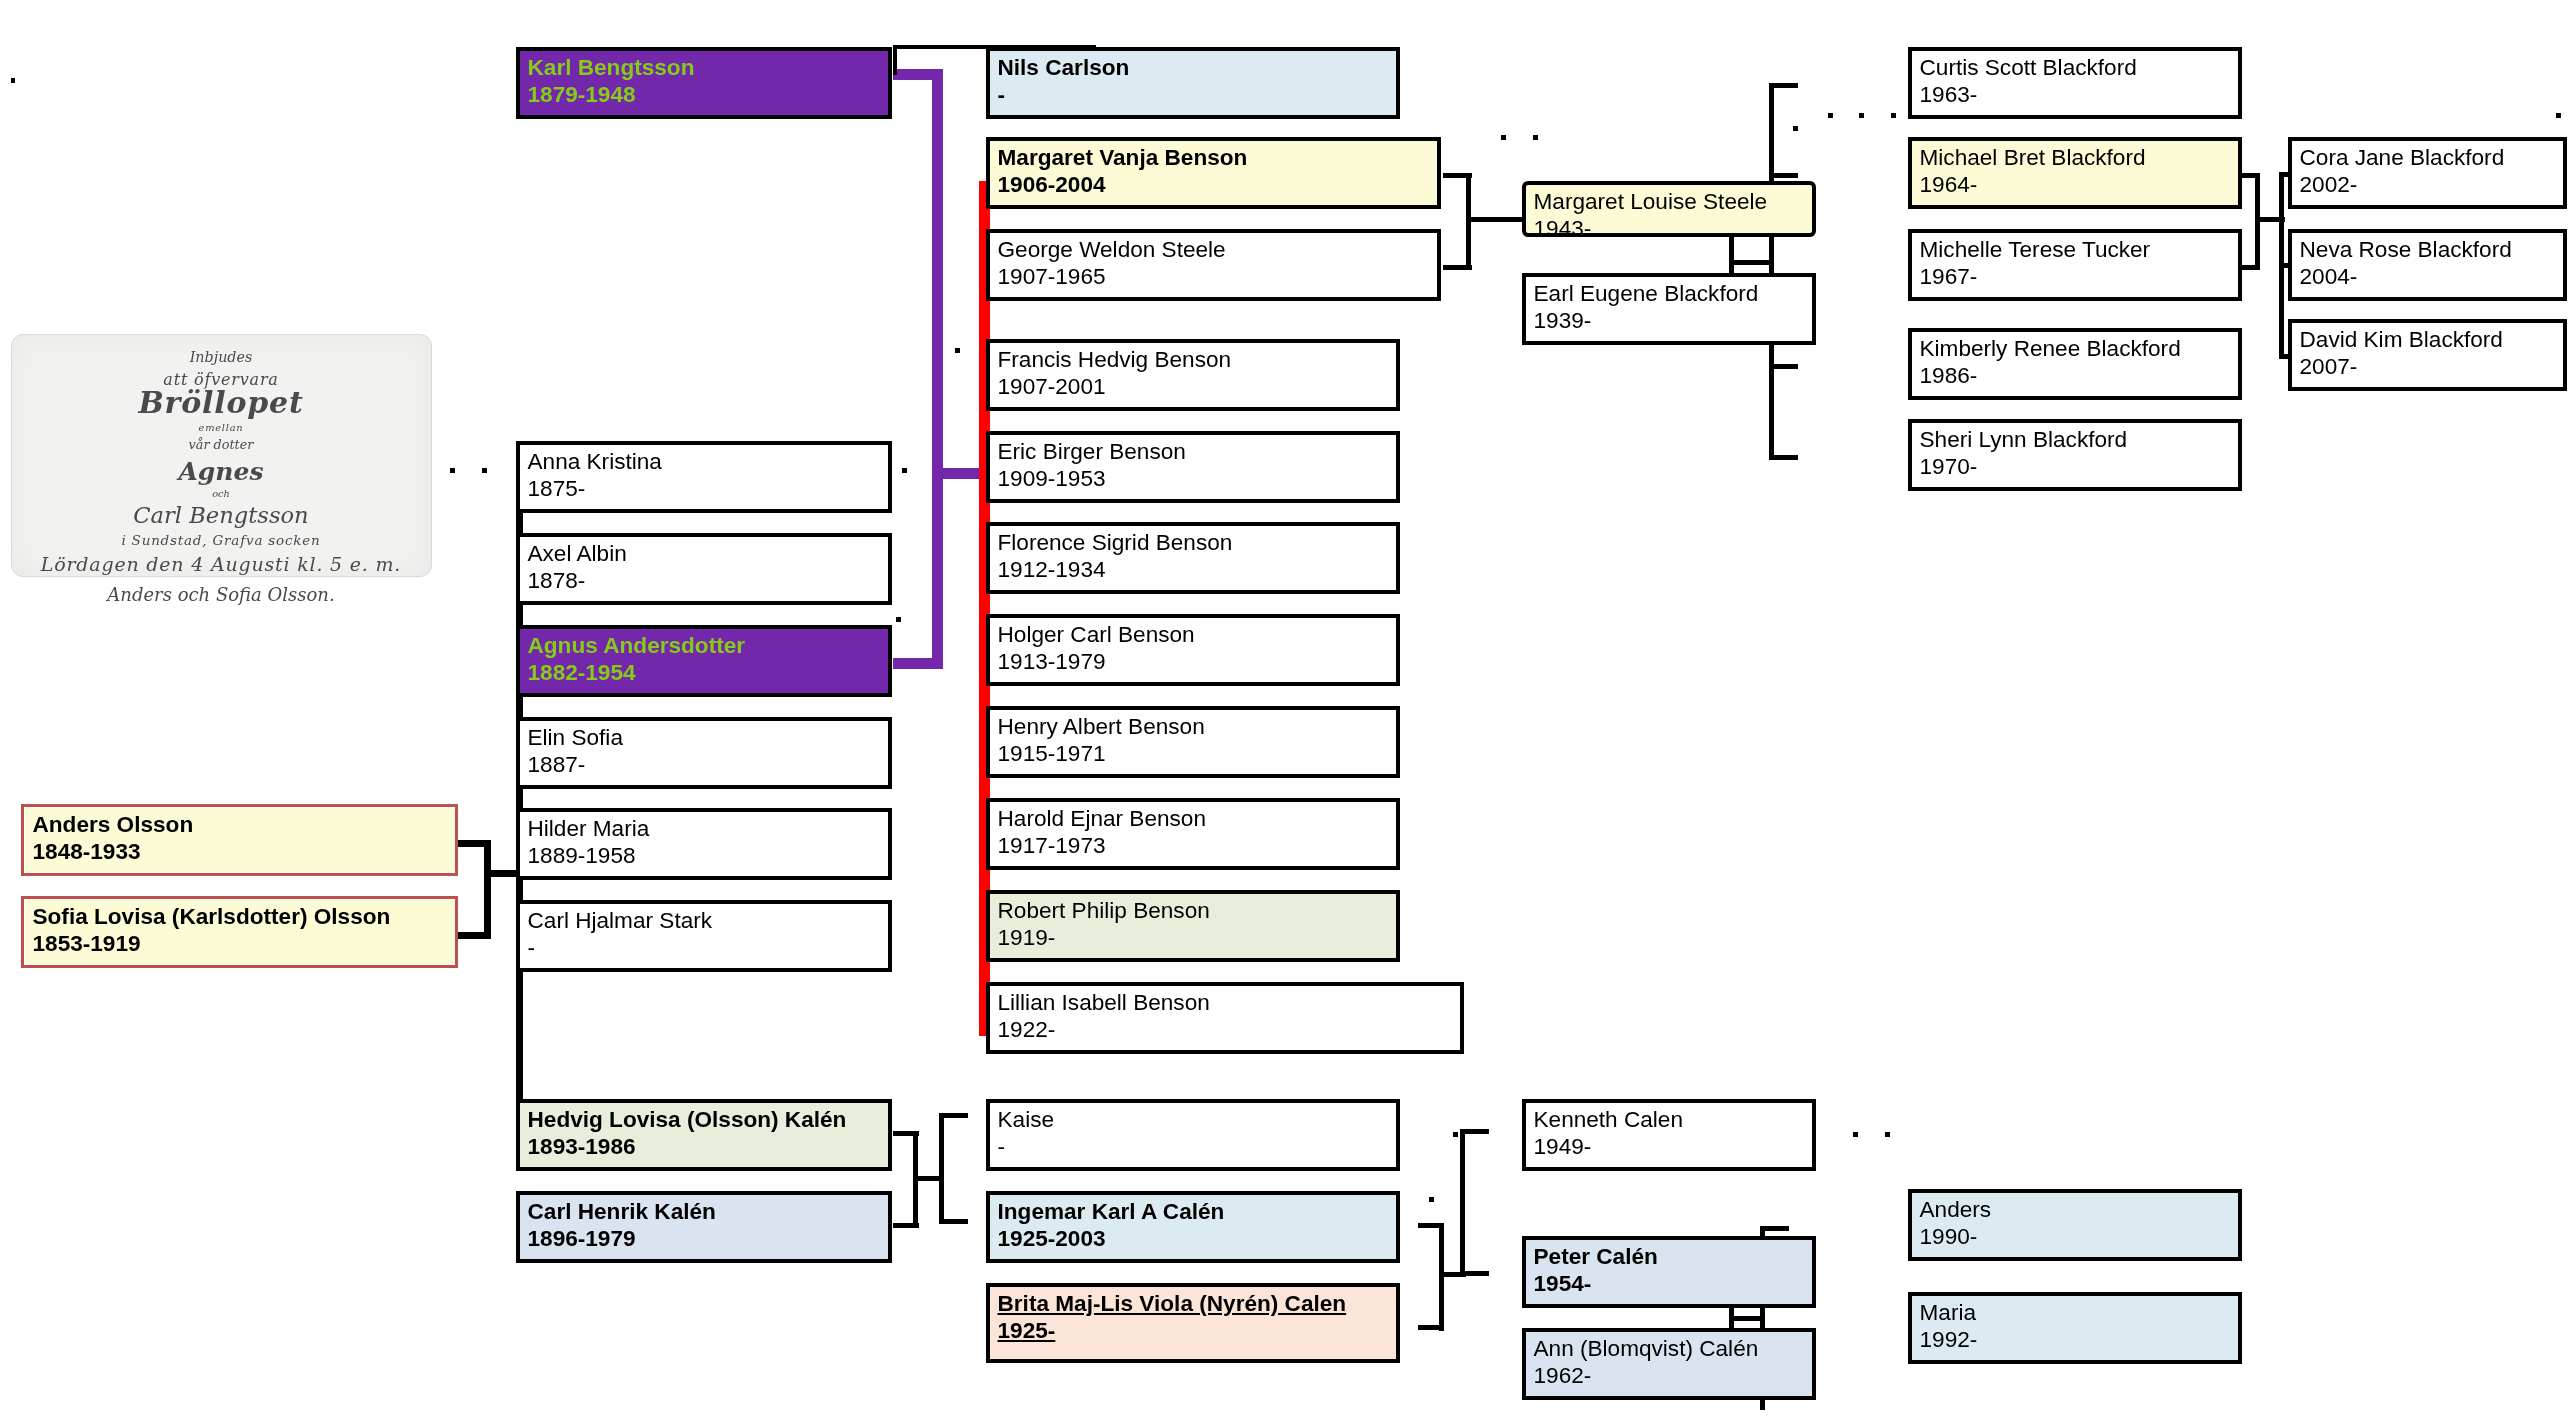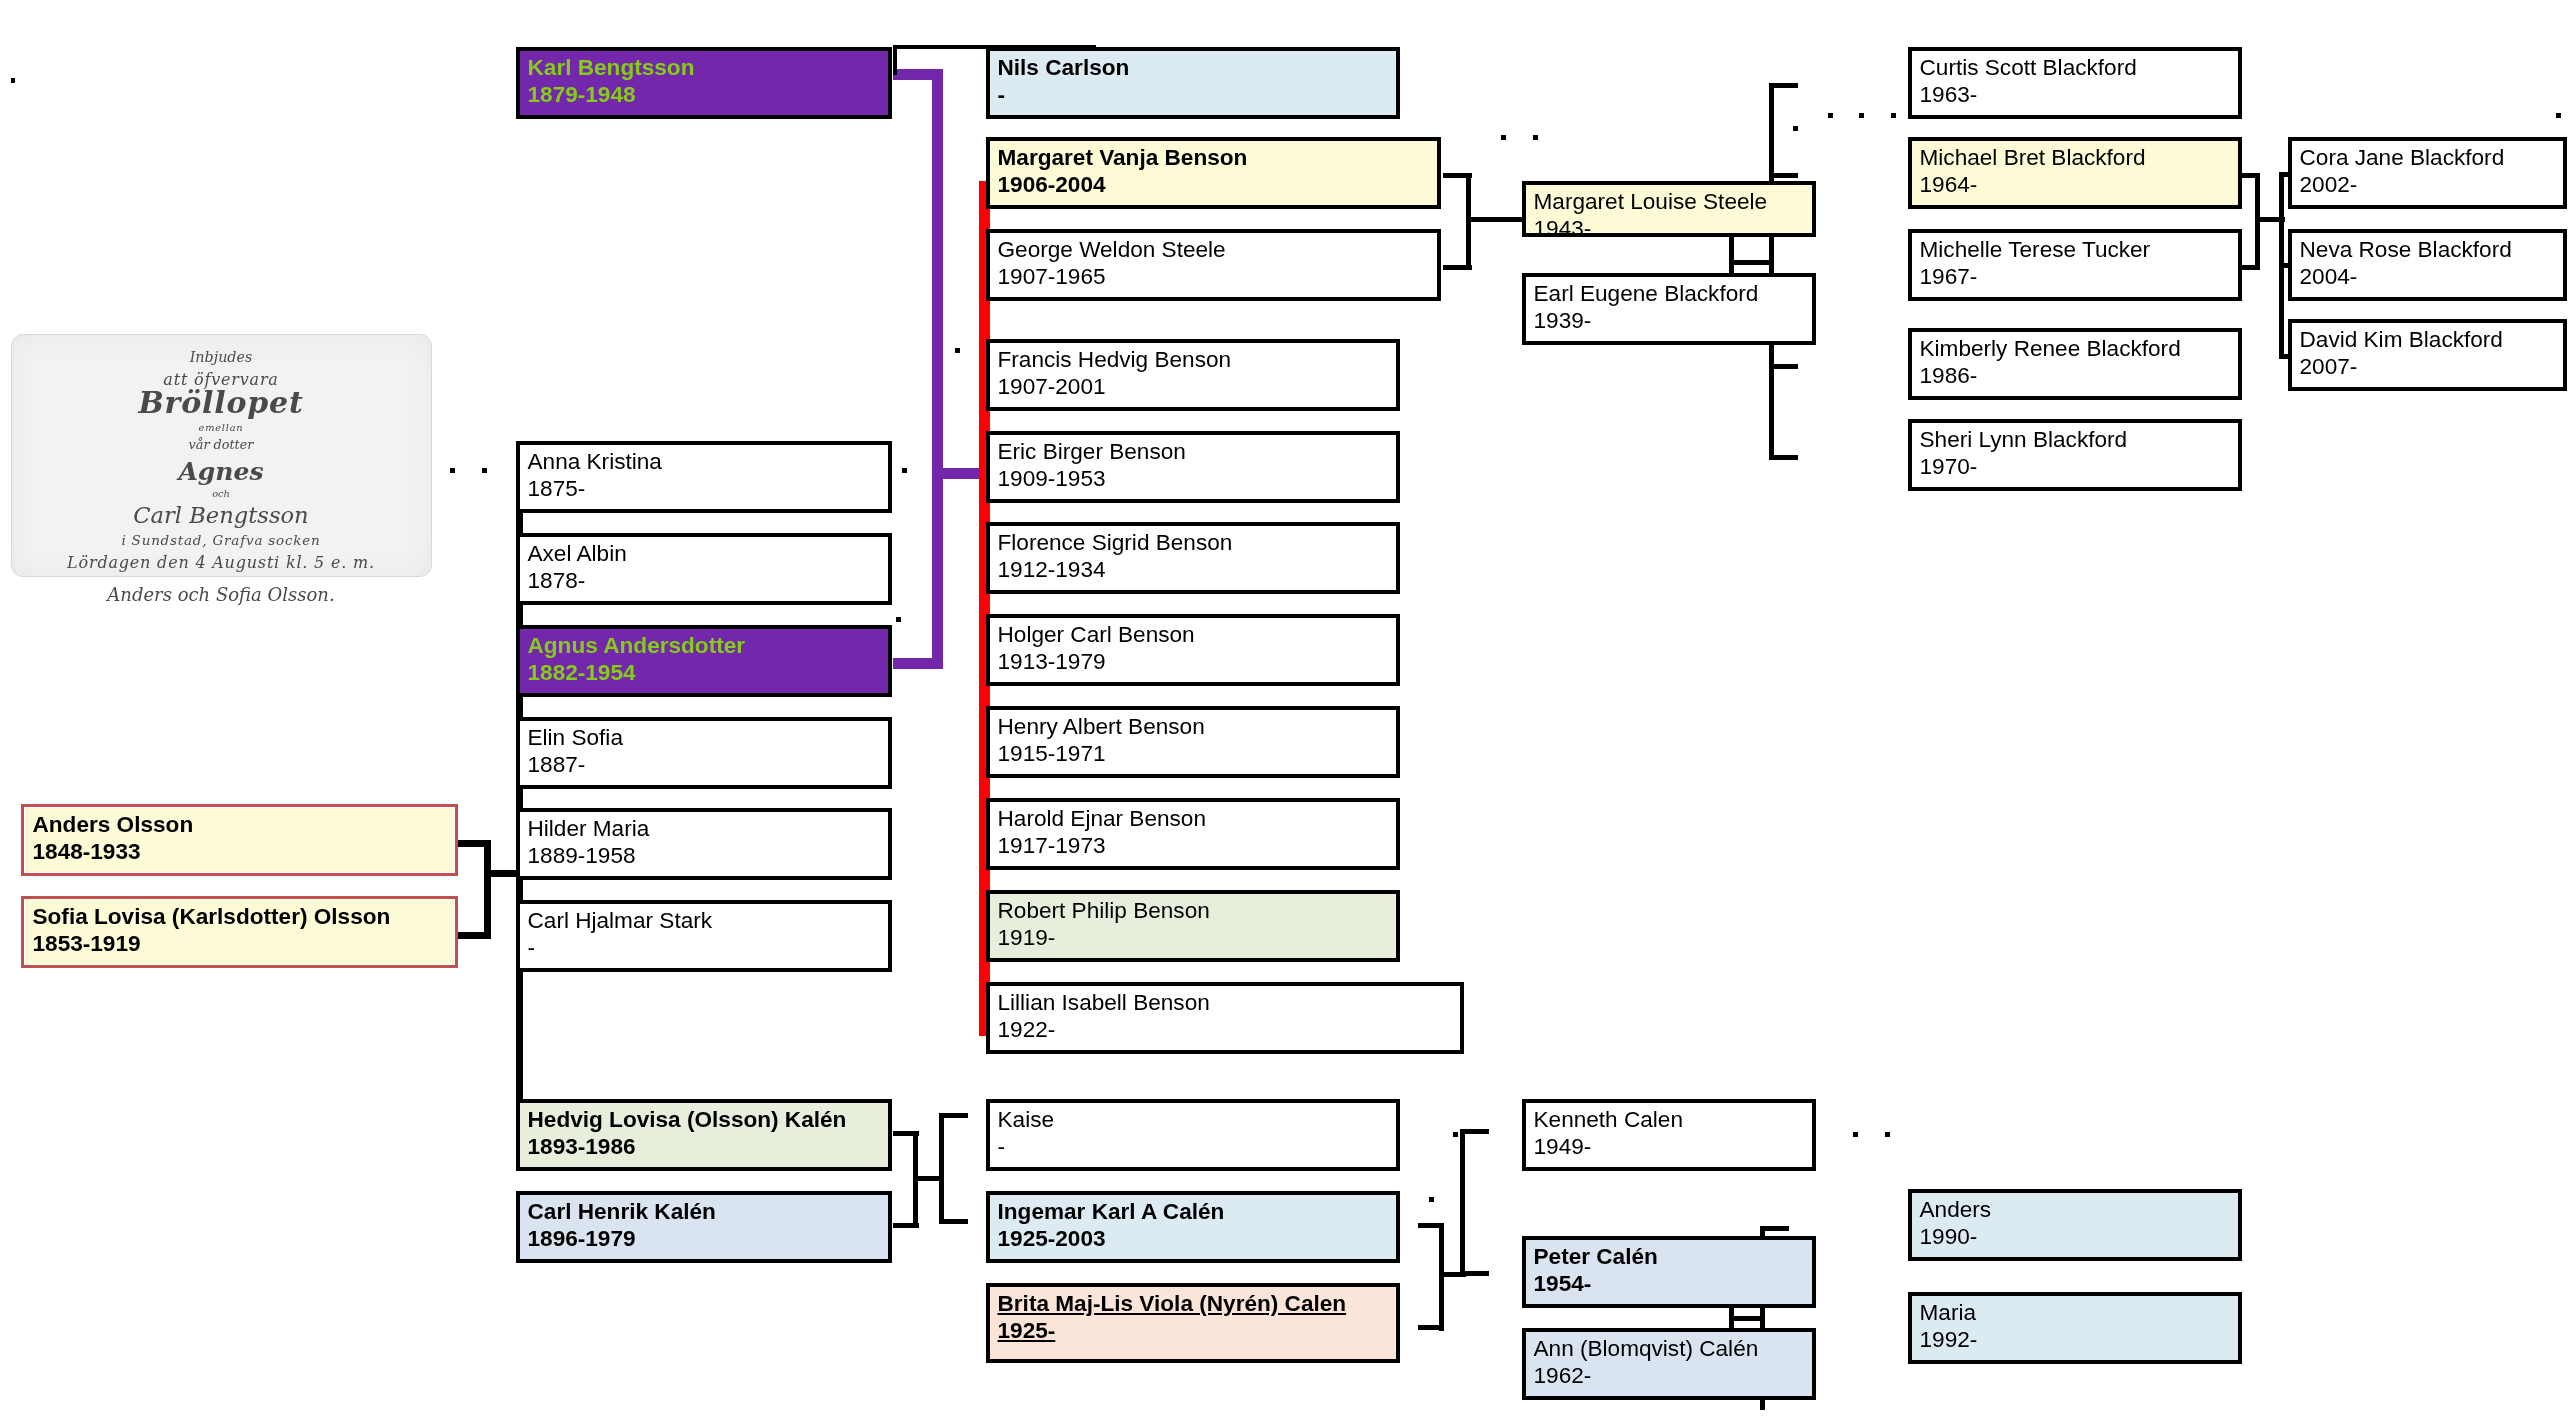--- a/index.html
+++ b/index.html
@@ -42,21 +42,21 @@
              font-family:"DejaVu Serif",serif;font-style:italic;white-space:nowrap;}
   #photo .l1{top:13.5px;font-size:14.3px;}
   #photo .l2{top:35px;font-size:16px;letter-spacing:0.8px;}
   #photo .l3{top:50px;font-size:30px;font-weight:bold;letter-spacing:0.8px;}
   #photo .l4{top:87px;font-size:9.8px;letter-spacing:0.8px;}
   #photo .l5{top:102px;font-size:12.8px;}
   #photo .l6{top:122px;font-size:25px;font-weight:bold;}
   #photo .l7{top:153px;font-size:9.8px;}
   #photo .l8{top:167px;font-size:22.6px;}
   #photo .l9{top:197px;font-size:13.5px;letter-spacing:0.8px;}
-  #photo .l10{top:218px;font-size:16px;letter-spacing:0.8px;}
+  #photo .l10{top:218px;font-size:19px;letter-spacing:0.8px;}
   #photo .l11{top:249px;font-size:18px;}
 </style>
 </head>
 <body>
 
 <div id="stage">
 
   <div class="dot" style="left:10.5px;top:78px;"></div>
   <div class="dot" style="left:450px;top:468px;"></div>
   <div class="dot" style="left:482px;top:468px;"></div>
@@ -298,21 +298,21 @@
   <div class="pbox f-blue b" style="left:986px;top:1191px;width:414px;height:72px;">
     <div class="nm">Ingemar Karl A Calén</div>
     <div class="dt">1925-2003</div>
   </div>
 
   <div class="pbox f-peach b" style="left:986px;top:1283px;width:414px;height:80px;text-decoration:underline;">
     <div class="nm">Brita Maj-Lis Viola (Nyrén) Calen</div>
     <div class="dt">1925-</div>
   </div>
 
-  <div class="pbox f-yellow" style="left:1522px;top:181px;width:294px;height:56px;">
+  <div class="pbox f-yellow" style="left:1522px;top:181px;width:294px;height:56px;border-radius:6px;">
     <div class="nm">Margaret Louise Steele</div>
     <div class="dt">1943-</div>
   </div>
 
   <div class="pbox" style="left:1522px;top:273px;width:294px;height:72px;">
     <div class="nm">Earl Eugene Blackford</div>
     <div class="dt">1939-</div>
   </div>
 
   <div class="pbox" style="left:1522px;top:1099px;width:294px;height:72px;">

